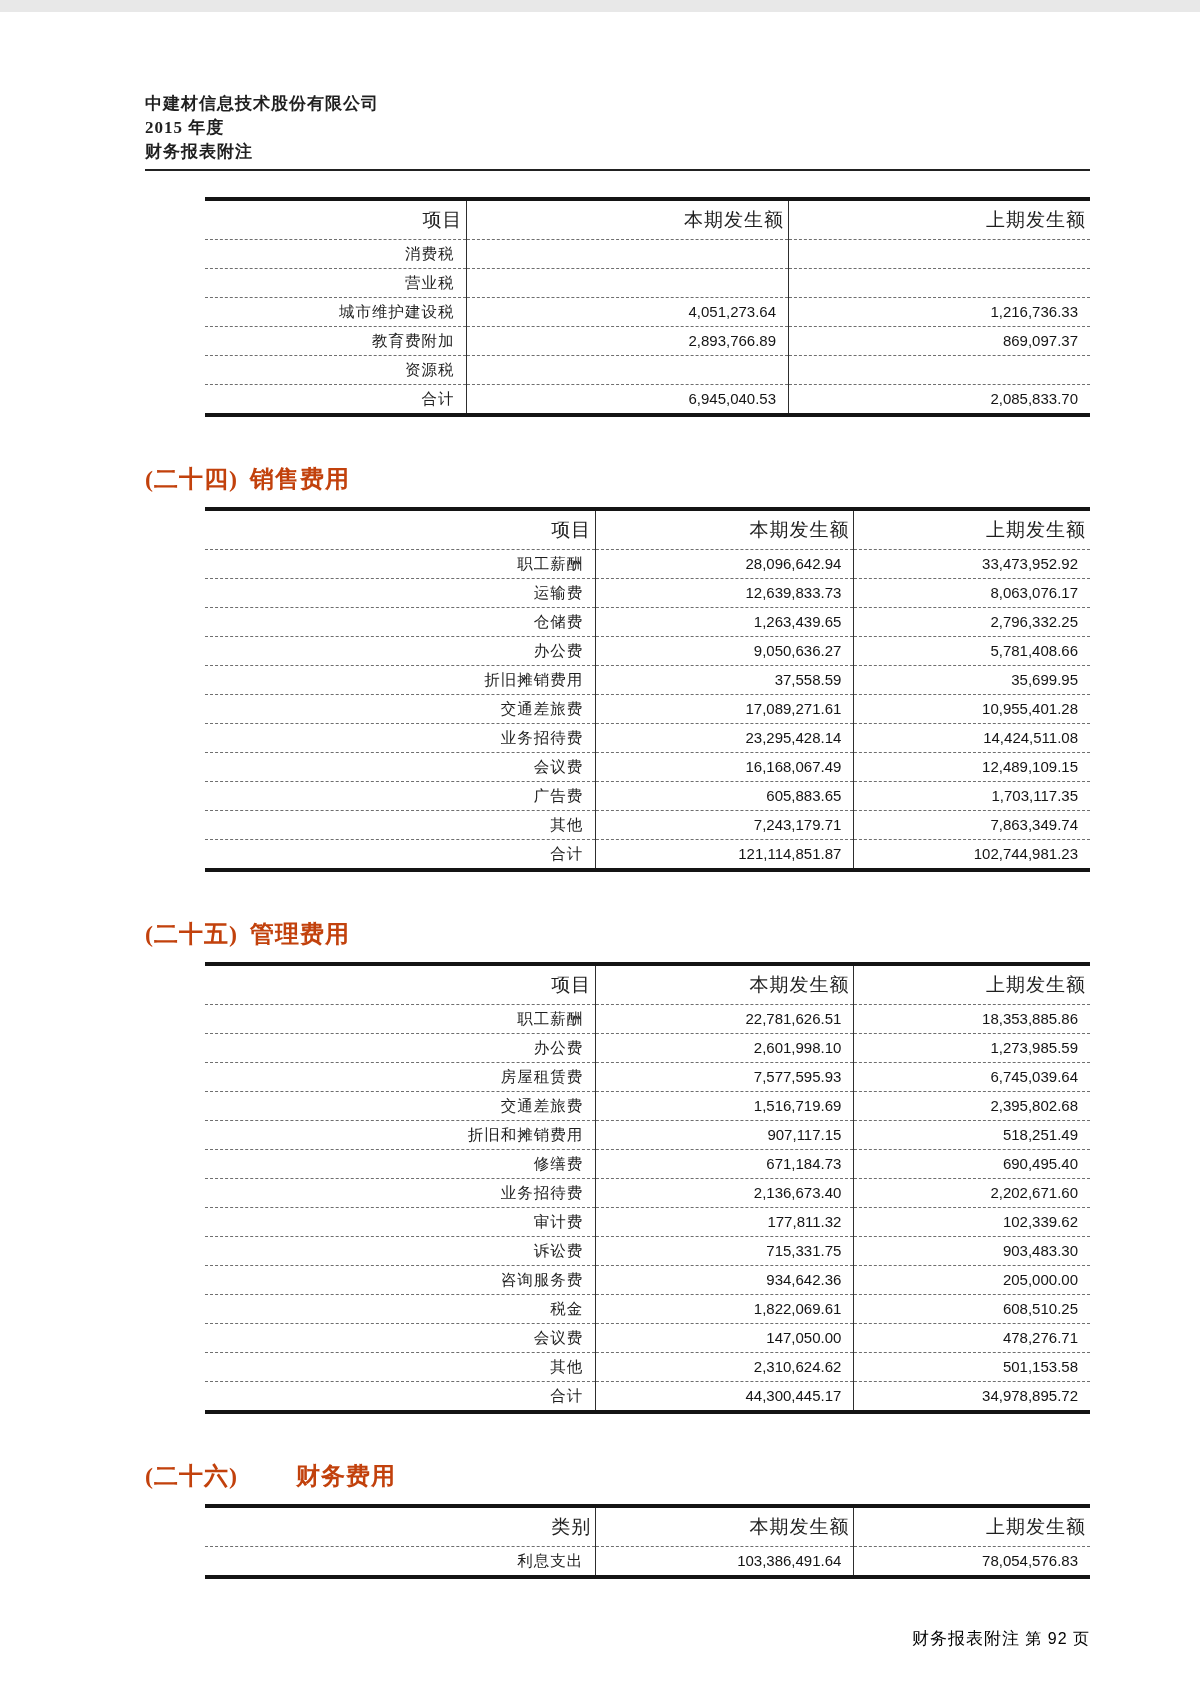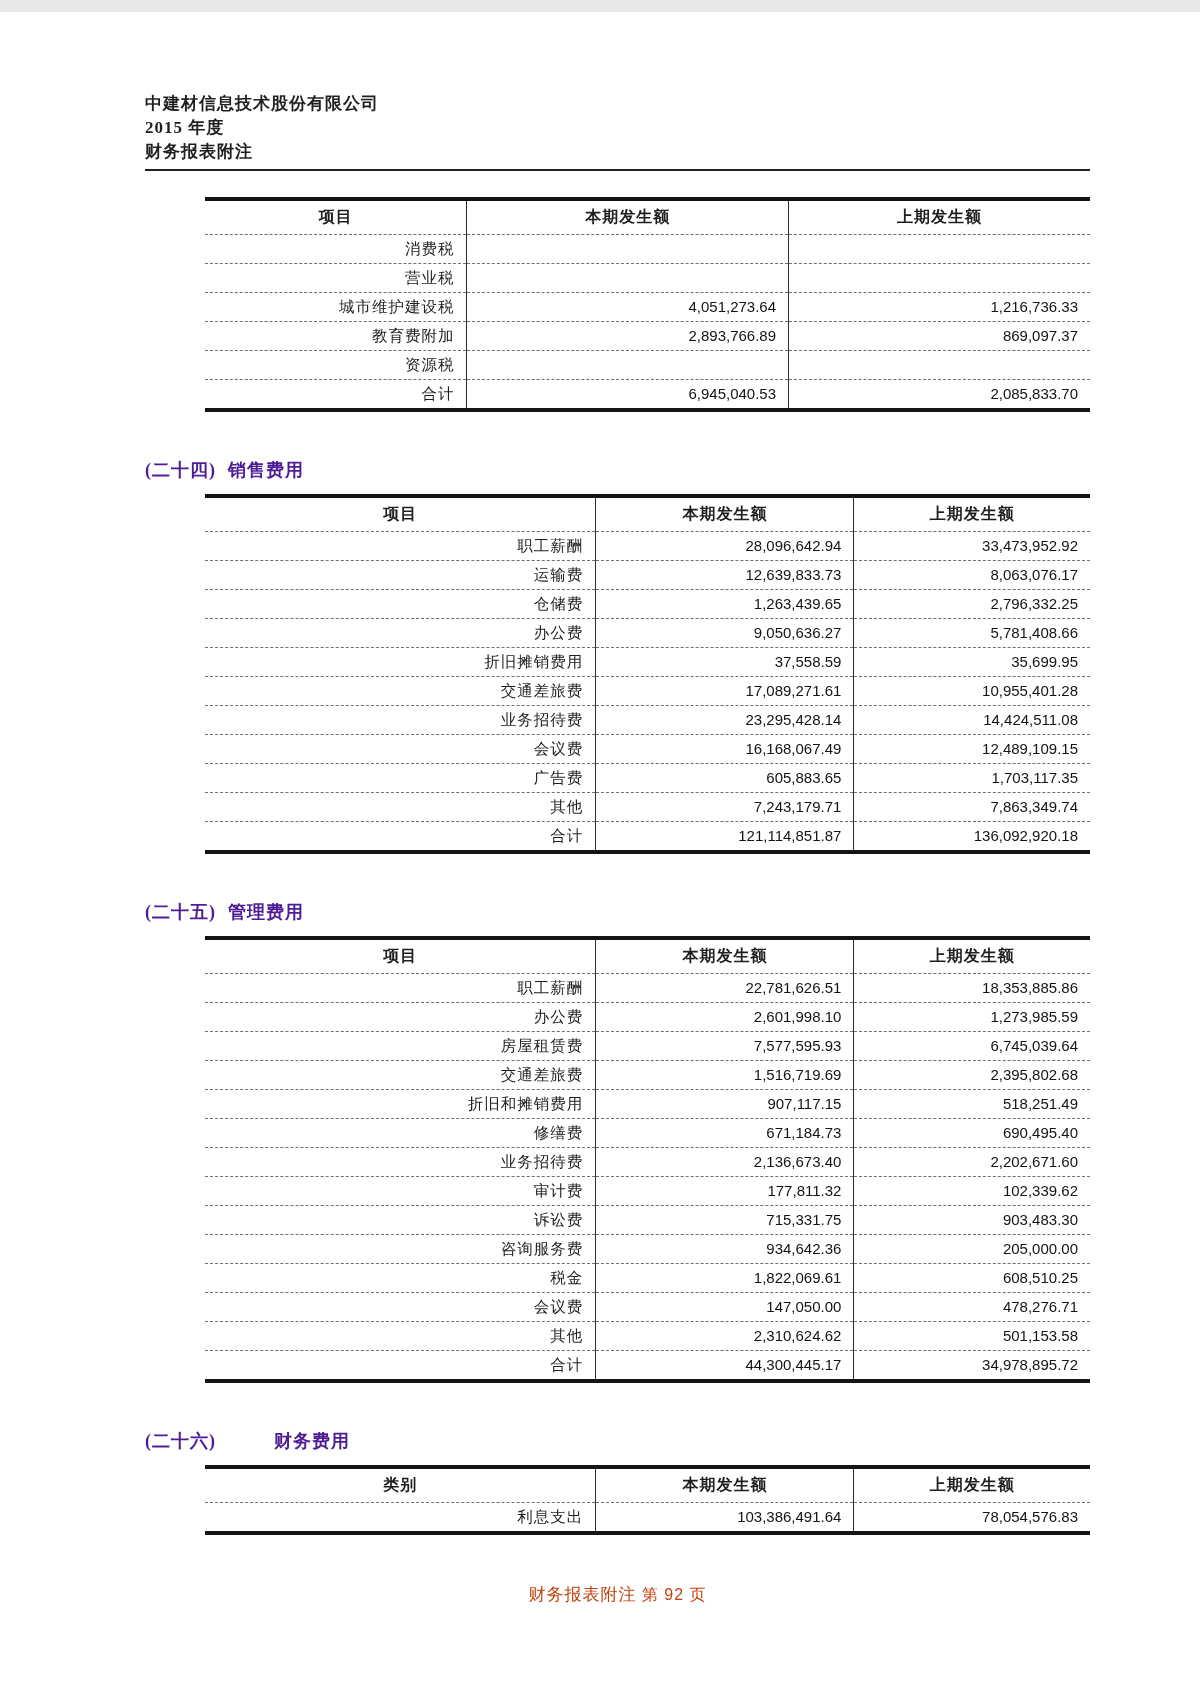--- a/index.html
+++ b/index.html
@@ -15,40 +15,40 @@
   }
   .doc-header{margin:80px 110px 0 145px;}
   .h-line{font-size:17px;font-weight:bold;line-height:24px;letter-spacing:1px;}
   .rule{margin:5px 110px 0 145px;height:2px;background:#222;}
 
   .tbl-wrap{margin:0 110px 0 205px;}
   .tbl-wrap.first{margin-top:26px;}
 
   .sec-head{
     margin:46px 110px 12px 145px;
-    font-size:18px;font-weight:bold;color:#4c1d95;
+    font-size:24px;font-weight:bold;color:#c2410c;
     letter-spacing:1px;
   }
   .sec-head .sec-title{margin-left:12px;}
   .sec-head.wide-gap .sec-title{margin-left:58px;}
 
   table.fin{
     width:885px;
     border-collapse:collapse;
     table-layout:fixed;
     border-top:4px solid #141414;
     border-bottom:4px solid #141414;
     font-size:15.5px;
   }
   table.fin th{
-    font-weight:bold;
-    text-align:center;
+    font-weight:normal;
+    text-align:right;
     padding:6px 4px;
     border-bottom:1px dashed #6f6f6f;
-    font-size:16px;
+    font-size:19px;
     letter-spacing:1px;
   }
   table.fin td{
     padding:5px 12px 5px 8px;
     border-bottom:1px dashed #6f6f6f;
     line-height:18px;
     height:18px;
   }
   table.fin tr:last-child td{border-bottom:none;}
   table.fin th + th, table.fin td + td{border-left:1px solid #2e2e2e;}
@@ -65,24 +65,24 @@
   table.t-even th:nth-child(1){width:29.5%;}
   table.t-even th:nth-child(2){width:36.4%;}
   table.t-even th:nth-child(3){width:34.1%;}
   
   table.t-wide th:nth-child(1){width:44.5%;}
   table.t-wide th:nth-child(2){width:29%;}
   table.t-wide th:nth-child(3){width:26.5%;}
 
   .doc-footer{
     margin:48px 110px 0 145px;
-    text-align:center;
+    text-align:right;
     font-size:17px;
     letter-spacing:1px;
-    color:#c2410c;
+    color:#000000;
   }
   .doc-footer .page-no{font-family:"Liberation Sans","DejaVu Sans",sans-serif;font-size:16px;}
 </style>
 </head>
 <body>
 
 <div class="page">
 
   <div class="doc-header">
     <div class="h-line">中建材信息技术股份有限公司</div>
@@ -194,21 +194,21 @@
             <td class="num">1,703,117.35</td>
           </tr>
           <tr>
             <td class="lbl">其他</td>
             <td class="num">7,243,179.71</td>
             <td class="num">7,863,349.74</td>
           </tr>
           <tr class="total">
             <td class="lbl">合计</td>
             <td class="num">121,114,851.87</td>
-            <td class="num">136,092,920.18</td>
+            <td class="num">102,744,981.23</td>
           </tr>
         </tbody>
       </table>
   </div>
 
   <h2 class="sec-head">
     <span>(二十五)</span><span class="sec-title">管理费用</span>
   </h2>
   <div class="tbl-wrap">
     <table class="fin t-wide">

